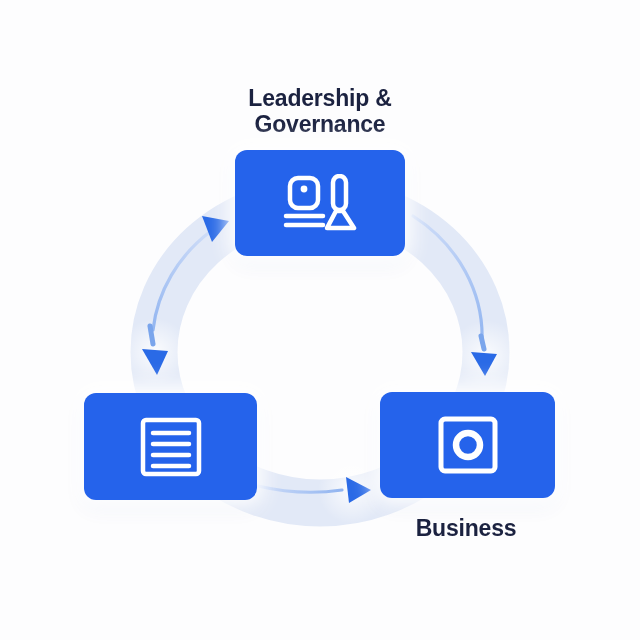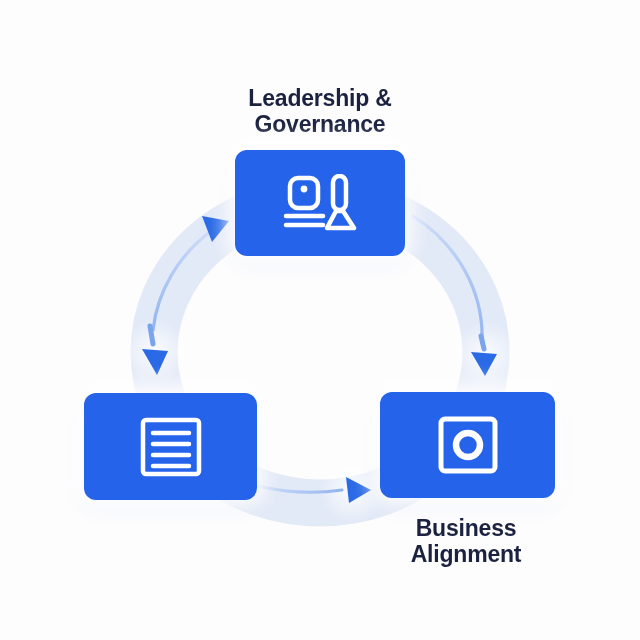--- a/index.html
+++ b/index.html
@@ -126,16 +126,15 @@
   </div>
 
   <div class="card card-business">
     <svg class="icon" width="60" height="58" viewBox="0 0 60 58">
       <rect class="st" x="3" y="3" width="54" height="52" rx="4" stroke-width="5"></rect>
       <circle class="st" cx="30" cy="29" r="12" stroke-width="6.5"></circle>
     </svg>
   </div>
   <div class="node-label label-business">
     <span class="line">Business</span>
-    <span class="line">Alignment</span>
   </div>
 
 </div>
 
 </body></html>

